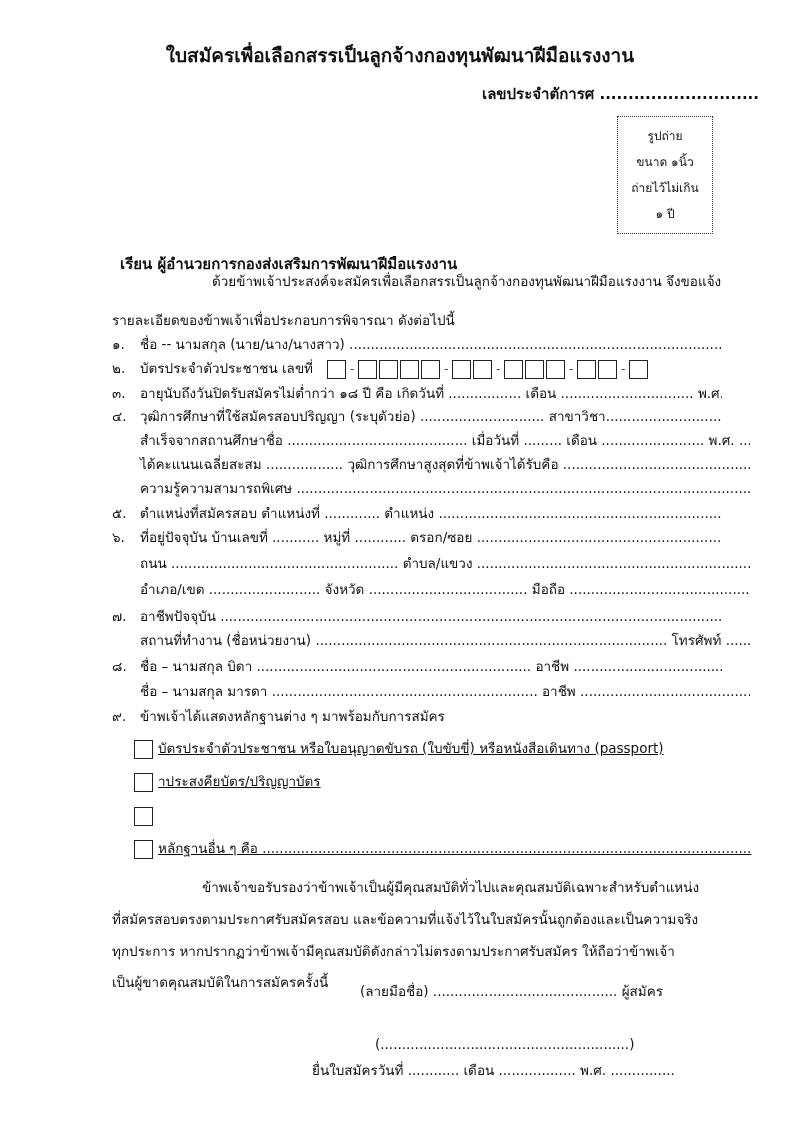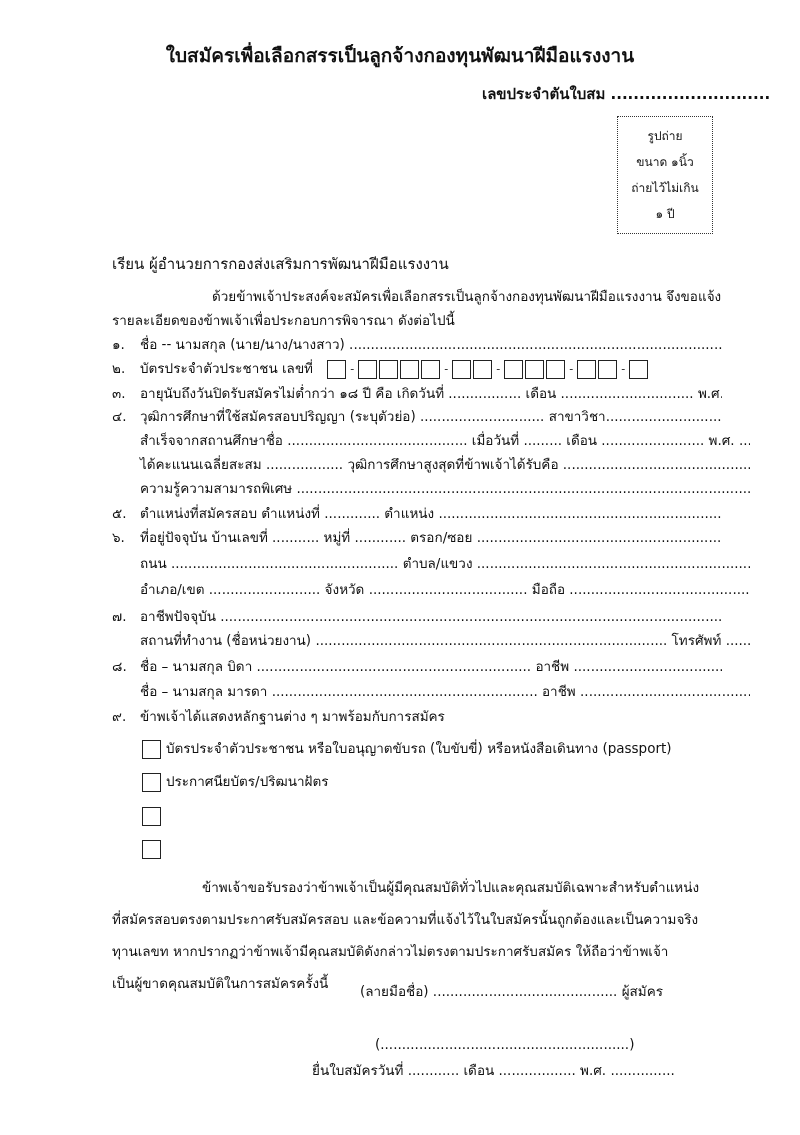--- a/index.html
+++ b/index.html
@@ -3,47 +3,47 @@
 <meta charset="utf-8">
 <style>
   html,body{margin:0;padding:0;background:#fff;}
   body{width:800px;height:1135px;position:relative;overflow:hidden;color:#111;
        font-family:"DejaVu Sans","Liberation Sans",sans-serif;font-size:13.5px;}
   .abs{position:absolute;white-space:nowrap;}
   .title{left:0;width:800px;top:40px;text-align:center;font-size:19px;font-weight:bold;}
   .examno{left:482px;top:82px;font-size:15px;font-weight:bold;}
   .photo{left:617px;top:116px;width:96px;height:118px;border:1.5px dotted #333;
          text-align:center;font-size:12px;line-height:26px;box-sizing:border-box;padding-top:6px;}
-  .to{left:112px;top:252px;font-size:15px;font-weight:normal;text-align:center;}
+  .to{left:120px;top:252px;font-size:15px;font-weight:bold;text-align:center;}
   .line{position:absolute;left:112px;width:610px;height:22px;line-height:22px;white-space:nowrap;overflow:hidden;}
   .num{display:inline-block;width:28px;}
   .ind{padding-left:28px;}
   .idboxes{display:inline-flex;align-items:center;gap:2px;vertical-align:middle;margin-left:10px;}
   .idbox{display:inline-block;width:19px;height:19px;border:1.5px solid #222;box-sizing:border-box;}
   .dash{display:inline-block;width:8px;text-align:center;font-size:11px;}
   .cb{display:inline-block;width:19px;height:19px;border:1.5px solid #222;box-sizing:border-box;vertical-align:middle;margin-right:5px;}
-  .cbline{position:absolute;left:142px;height:24px;line-height:24px;white-space:nowrap;}
+  .cbline{position:absolute;left:134px;height:24px;line-height:24px;white-space:nowrap;text-decoration:underline;}
   .sig{position:absolute;white-space:nowrap;}
 </style>
 </head>
 <body>
 
 <div class="abs title">ใบสมัครเพื่อเลือกสรรเป็นลูกจ้างกองทุนพัฒนาฝีมือแรงงาน</div>
-<div class="abs examno">เลขประจำตันใบสม ............................</div>
+<div class="abs examno">เลขประจำตัการศ ............................</div>
 
 <div class="abs photo">
   <div>รูปถ่าย</div>
   <div>ขนาด ๑นิ้ว</div>
   <div>ถ่ายไว้ไม่เกิน</div>
   <div>๑ ปี</div>
 </div>
 
 <div class="abs to">เรียน ผู้อำนวยการกองส่งเสริมการพัฒนาฝีมือแรงงาน</div>
 
-<div class="line" style="top:285px;padding-left:100px;width:510px;">ด้วยข้าพเจ้าประสงค์จะสมัครเพื่อเลือกสรรเป็นลูกจ้างกองทุนพัฒนาฝีมือแรงงาน จึงขอแจ้ง</div>
+<div class="line" style="top:270px;padding-left:100px;width:510px;">ด้วยข้าพเจ้าประสงค์จะสมัครเพื่อเลือกสรรเป็นลูกจ้างกองทุนพัฒนาฝีมือแรงงาน จึงขอแจ้ง</div>
 <div class="line" style="top:309px;">รายละเอียดของข้าพเจ้าเพื่อประกอบการพิจารณา ดังต่อไปนี้</div>
 
 <div class="line" style="top:333px;">
   <span class="num">๑.</span><span>ชื่อ -- นามสกุล (นาย/นาง/นางสาว) ......................................................................................................................</span>
 </div>
 
 <div class="line" style="top:355px;height:26px;line-height:26px;overflow:visible;">
   <span class="num">๒.</span><span>บัตรประจำตัวประชาชน เลขที่</span>
   <span class="idboxes">
     <span class="idbox"></span>
@@ -99,29 +99,29 @@
 <div class="line ind" style="top:680px;">ชื่อ – นามสกุล มารดา .............................................................. อาชีพ ............................................</div>
 
 <div class="line" style="top:705px;">
   <span class="num">๙.</span><span>ข้าพเจ้าได้แสดงหลักฐานต่าง ๆ มาพร้อมกับการสมัคร</span>
 </div>
 
 <div class="cbline" style="top:736px;">
   <span class="cb"></span><span>บัตรประจำตัวประชาชน หรือใบอนุญาตขับรถ (ใบขับขี่) หรือหนังสือเดินทาง (passport)</span>
 </div>
 <div class="cbline" style="top:769px;">
-  <span class="cb"></span><span>ประกาศนียบัตร/ปริฒนาฝัตร</span>
+  <span class="cb"></span><span>าประสงคียบัตร/ปริญญาบัตร</span>
 </div>
 <div class="cbline" style="top:803px;">
   <span class="cb"></span>
 </div>
 <div class="cbline" style="top:836px;">
-  <span class="cb"></span>
+  <span class="cb"></span><span>หลักฐานอื่น ๆ คือ ..................................................................................................................</span>
 </div>
 
 <div class="line" style="top:876px;padding-left:90px;width:520px;">ข้าพเจ้าขอรับรองว่าข้าพเจ้าเป็นผู้มีคุณสมบัติทั่วไปและคุณสมบัติเฉพาะสำหรับตำแหน่ง</div>
 <div class="line" style="top:908px;">ที่สมัครสอบตรงตามประกาศรับสมัครสอบ และข้อความที่แจ้งไว้ในใบสมัครนั้นถูกต้องและเป็นความจริง</div>
-<div class="line" style="top:940px;">ทุานเลขท หากปรากฏว่าข้าพเจ้ามีคุณสมบัติดังกล่าวไม่ตรงตามประกาศรับสมัคร ให้ถือว่าข้าพเจ้า</div>
-<div class="line" style="top:972px;">เป็นผู้ขาดคุณสมบัติในการสมัครครั้งนี้</div>
+<div class="line" style="top:940px;">ทุกประการ หากปรากฏว่าข้าพเจ้ามีคุณสมบัติดังกล่าวไม่ตรงตามประกาศรับสมัคร ให้ถือว่าข้าพเจ้า</div>
+<div class="line" style="top:972px;font-family:Liberation Serif, serif;">เป็นผู้ขาดคุณสมบัติในการสมัครครั้งนี้</div>
 
 <div class="sig" style="left:360px;top:980px;">(ลายมือชื่อ) ........................................... ผู้สมัคร</div>
 <div class="sig" style="left:375px;top:1036px;">(..........................................................)</div>
 <div class="sig" style="left:312px;top:1059px;">ยื่นใบสมัครวันที่ ............ เดือน .................. พ.ศ. ...............</div>
 
 </body></html>

